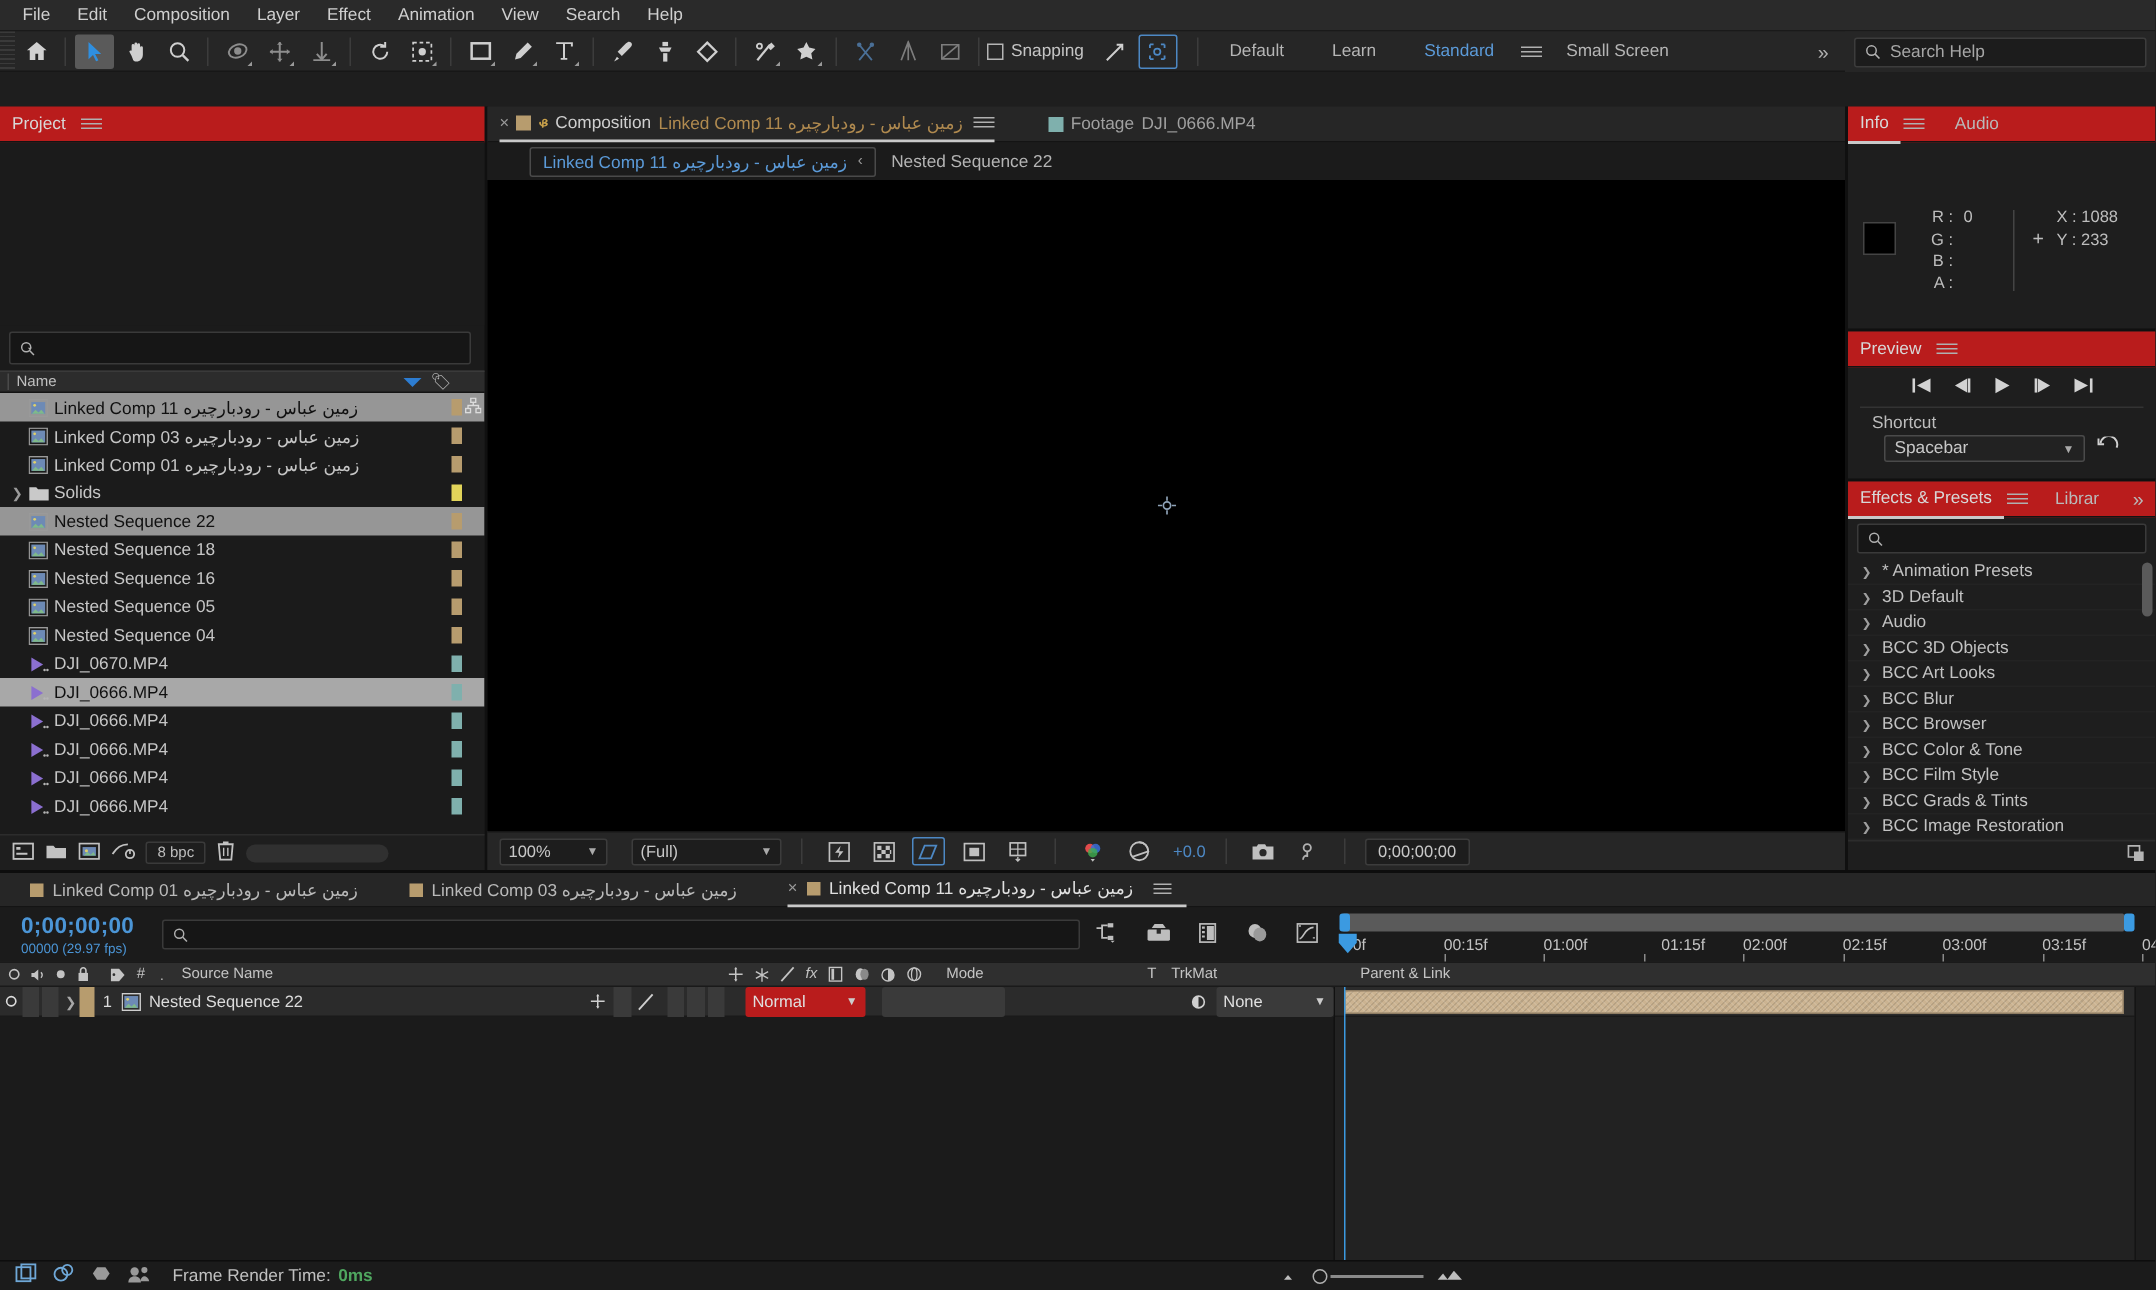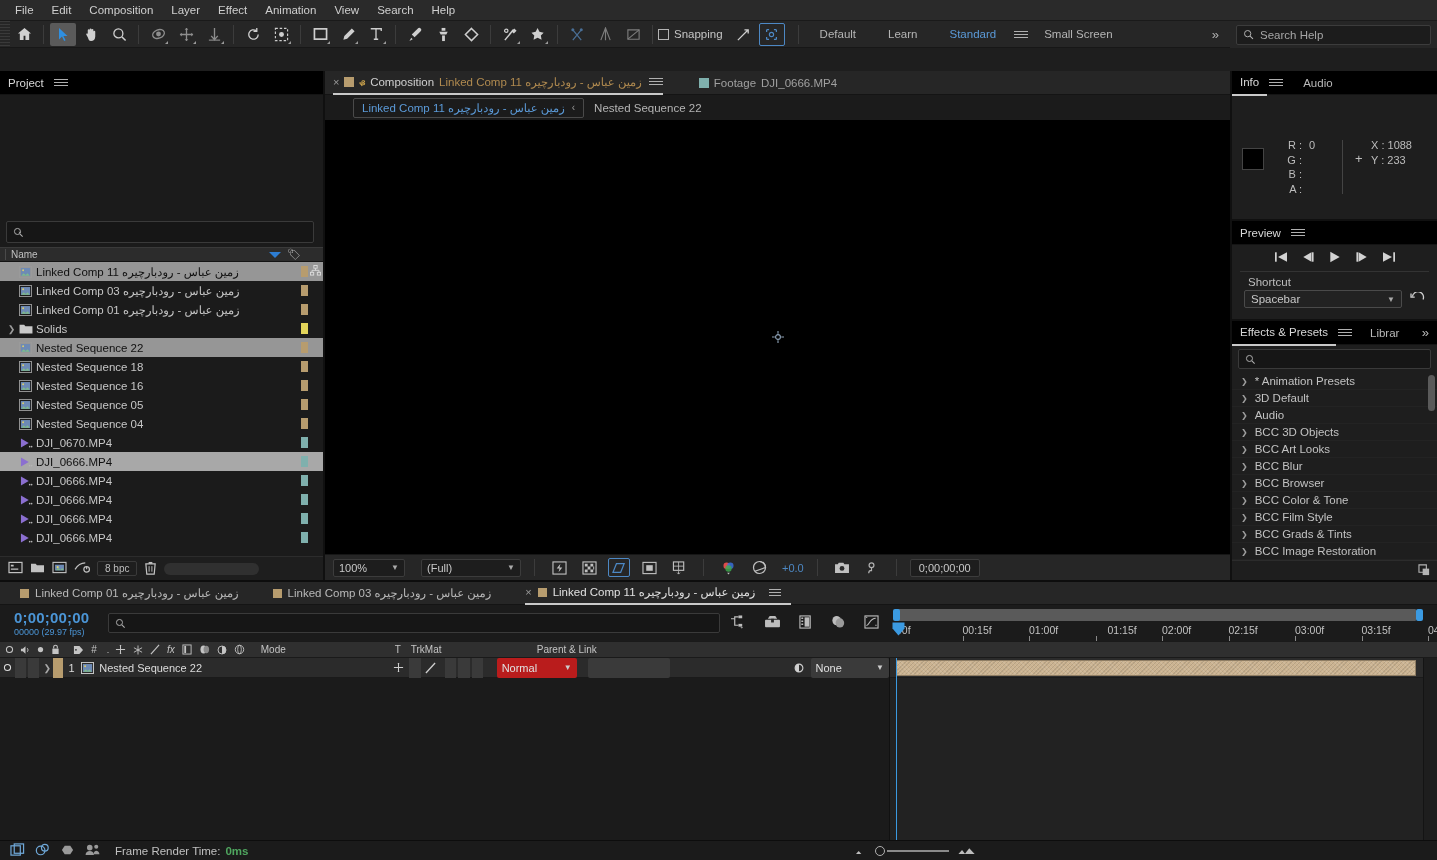--- a/index.html
+++ b/index.html
@@ -72,21 +72,21 @@
     display: flex; align-items: center; padding: 0 6px; margin-right: 6px;
   }
   .searchhelp .box span.lbl { color: #a6a6a6; font-size: 11.5px; margin-left: 6px; }
 
   
   .work { position: absolute; left: 0; top: 71px; width: 1437px; height: 509px; display: flex; }
 
   
   .project-panel { width: 325px; background: #1b1b1b; display: flex; flex-direction: column;
     border-right: 2px solid #101010; }
-  .panel-tabs { height: 24px; background: #000000; display: flex; align-items: center;
+  .panel-tabs { height: 24px; background: #b91c1c; display: flex; align-items: center;
      border-bottom: 1px solid #141414; }
   .ptab { font-size: 11.5px; padding: 0 8px; line-height: 24px; color: #b9b9b9; }
   .ptab.sel { color: #d8d8d8; }
   .hamb { width: 14px; display: flex; flex-direction: column; justify-content: center; gap: 2px; margin-left: 2px;}
   .hamb i { display: block; height: 1px; background: #b0b0b0; }
   .proj-top { flex: 0 0 122px; background: #1b1b1b; }
   .proj-search {
     height: 22px; margin: 4px 9px 4px 6px; background: #161616; border: 1px solid #3a3a3a;
     border-radius: 2px; display: flex; align-items: center; padding: 0 6px;
   }
@@ -157,21 +157,21 @@
   .rgba { line-height: 14.5px; color: #bdbdbd; }
   .rgba div { text-align: right; width: 30px; }
   .info-div { width: 1px; background: #444; margin: 2px 14px 2px 6px; }
   .xy { line-height: 15px; color: #bdbdbd; position: relative; padding-left: 14px;}
   .crosshair { position: absolute; left: -2px; top: 13px; color: #bdbdbd; font-size: 13px; }
   .info-msg { margin: 8px 8px 0; border-top: 1px solid #3a3a3a; padding-top: 7px; font-size: 11.5px; color: #c0c0c0; }
   .preview-sec { height: 100px; background: #1e1e1e; border-top: 2px solid #101010;
       display: flex; flex-direction: column; }
   .pv-btns { display: flex; justify-content: center; gap: 13px; padding: 6px 0 2px; color: #d2d2d2; font-size: 12px; }
   .shortcut-lbl { padding: 4px 8px 2px; font-size: 11.5px; color: #bdbdbd; border-top: 1px solid #333; margin: 3px 8px 0; }
-  .shortcut-row { display: flex; align-items: center; gap: 8px; padding: 0 12px; text-align: center; }
+  .shortcut-row { display: flex; align-items: center; gap: 8px; padding: 0 24px; text-align: center; }
   .sc-select { flex: 1; height: 18px; background: #222; border: 1px solid #4a4a4a; border-radius: 2px;
      display: flex; align-items: center; justify-content: space-between; padding: 0 6px; font-size: 11.5px; }
   .fx-sec { flex: 1; background: #1e1e1e; border-top: 2px solid #101010; display: flex; flex-direction: column; }
   .fx-search { height: 20px; margin: 4px 6px; background: #161616; border: 1px solid #3a3a3a;
      border-radius: 2px; display: flex; align-items: center; padding: 0 6px; }
   .fx-list { flex: 1; overflow: hidden; position: relative; }
   .fxrow { height: 17px; display: flex; align-items: center; font-size: 11.5px; color: #c2c2c2;
      padding-left: 9px; border-bottom: 1px solid #232323; }
   .fxrow .tri { color: #9e9e9e; font-size: 8px; margin-right: 7px; }
   .fx-scroll { position: absolute; right: 2px; top: 2px; width: 7px; height: 36px; background: #5a5a5a; border-radius: 4px; }
@@ -1098,20 +1098,21 @@
           </svg>
       </span>
       <span class="th" style="width:18px;justify-content:center;margin-left:6px">
         <svg width="11" height="10" viewBox="0 0 12 11">
             <path d="M1 1h6l4 4.5L7 10H1z" fill="#c4c4c4"></path>
             <circle cx="3.2" cy="5.3" r="1" fill="#2f2f2f"></circle>
           </svg>
       </span>
       <span class="th" style="width:14px;justify-content:center">#</span>
       <span class="th" style="width:14px;justify-content:center;font-size:9px">.</span>
+      <span class="th" style="padding-left:6px;width:370px">Source Name</span>
       <span class="th" style="gap:7px">
         <svg width="11" height="11" viewBox="0 0 12 12">
             <path d="M6 1v10M1 6h10" stroke="#c4c4c4" stroke-width="1.1"></path>
             <path d="M6 1l-1.3 1.3h2.6zM6 11l-1.3-1.3h2.6z" fill="#c4c4c4"></path>
           </svg>
         <svg width="10" height="10" viewBox="0 0 11 11">
             <path d="M5.5 0.5v10M1 3l9 5M10 3l-9 5" stroke="#c4c4c4" stroke-width="1"></path>
           </svg>
         <svg width="10" height="11" viewBox="0 0 11 12">
             <path d="M1 11L10 1" stroke="#c4c4c4" stroke-width="1.3"></path>

